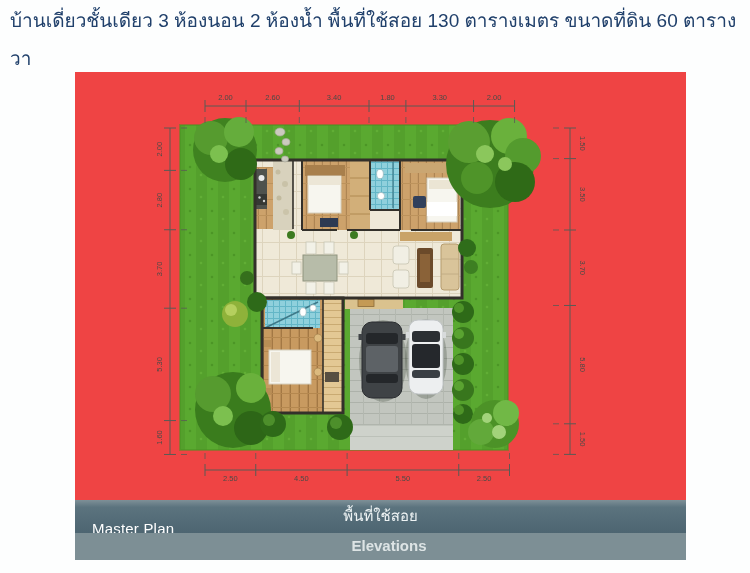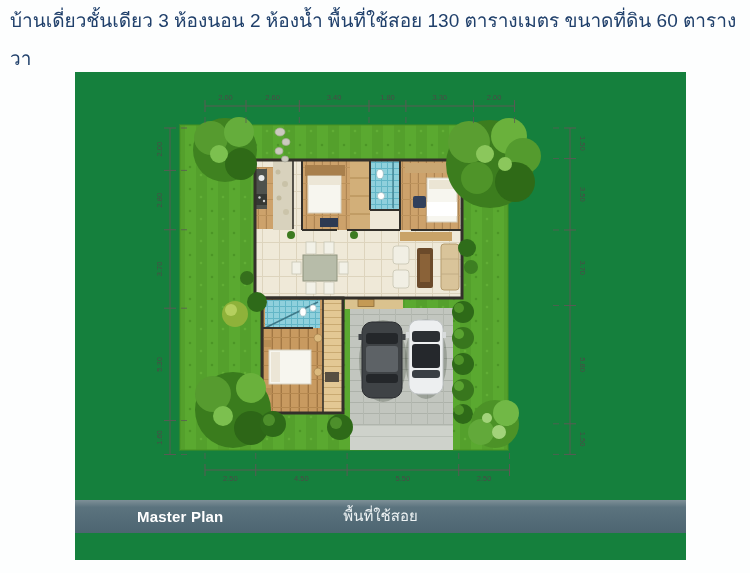--- a/index.html
+++ b/index.html
@@ -4,32 +4,32 @@
 <style>
   html,body{margin:0;padding:0;background:#ffffff;}
   body{font-family:"Liberation Sans",sans-serif;}
   .page{position:relative;width:750px;height:573px;background:#fdfefe;overflow:hidden;}
   .heading{
     position:absolute;left:10px;top:2px;width:732px;
     font-size:19px;line-height:1.98;font-weight:500;color:#20406b;
   }
   .image-block{
     position:absolute;left:75px;top:72px;width:611px;height:488px;
-    background:#15803d;
+    background:#ef4444;
     text-align:center;
   }
   svg.plan{display:block;}
   .tab-dark{
     position:absolute;left:0;top:428px;width:611px;height:33px;
     background:linear-gradient(180deg,#7e9097 0%,#5b737e 22%,#4d6571 100%);
     cursor:pointer;
   }
   .tab-dark .label{
-    position:absolute;left:17px;top:0;line-height:33px;
-    color:#ffffff;font-weight:bold;font-size:15px;letter-spacing:.2px;margin-left:45px;
+    position:absolute;left:17px;top:12px;line-height:33px;
+    color:#ffffff;font-weight:normal;font-size:15px;letter-spacing:.2px;
   }
   .tab-dark .caption{
     position:absolute;left:50%;top:0;transform:translateX(-50%);
     line-height:31px;color:#eef3f4;font-size:15px;white-space:nowrap;
   }
   .tab-light{
     position:absolute;left:0;top:461px;width:611px;height:27px;
     background:#7d8f95;box-sizing:border-box;padding-left:17px;
     color:#dde4e5;font-weight:bold;font-size:15px;line-height:26px;
     cursor:pointer;
@@ -349,15 +349,18 @@
             <text x="505" y="292.64" text-anchor="middle" class="dim-text" stroke="none" transform="rotate(90 505 292.64)">5.80</text>
             <text x="505" y="367.09999999999997" text-anchor="middle" class="dim-text" stroke="none" transform="rotate(90 505 367.09999999999997)">1.50</text>
           </g>
         </g>
     </svg>
 
     <div class="tab-dark">
       <span class="label">Master Plan</span>
       <span class="caption">พื้นที่ใช้สอย</span>
     </div>
+    <div class="tab-light">
+      <span>Elevations</span>
+    </div>
 
   </div>
 </div>
 
 </body></html>

